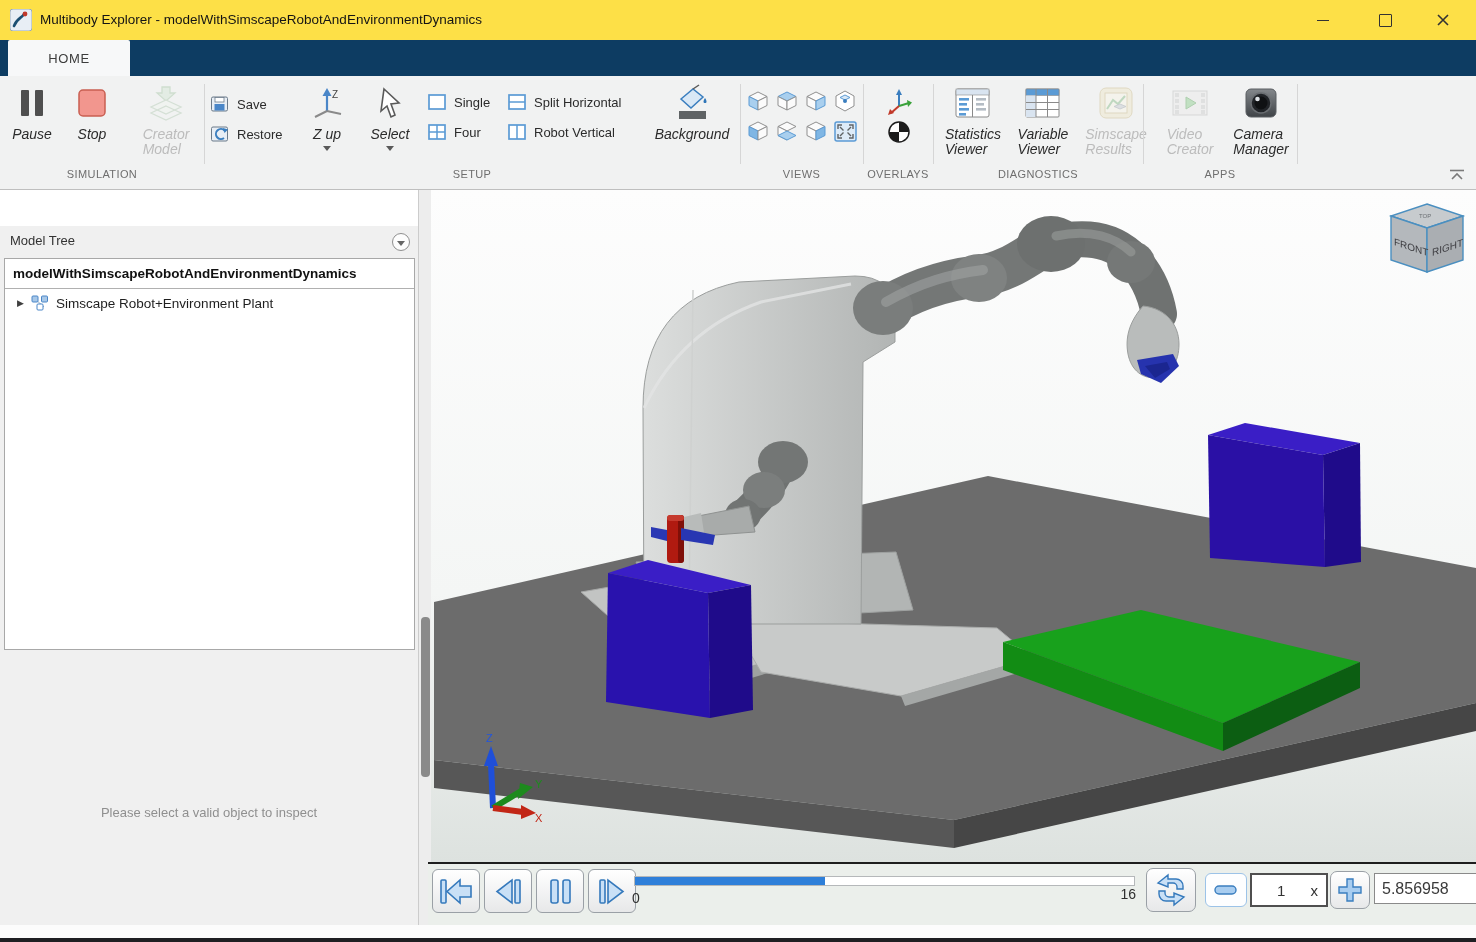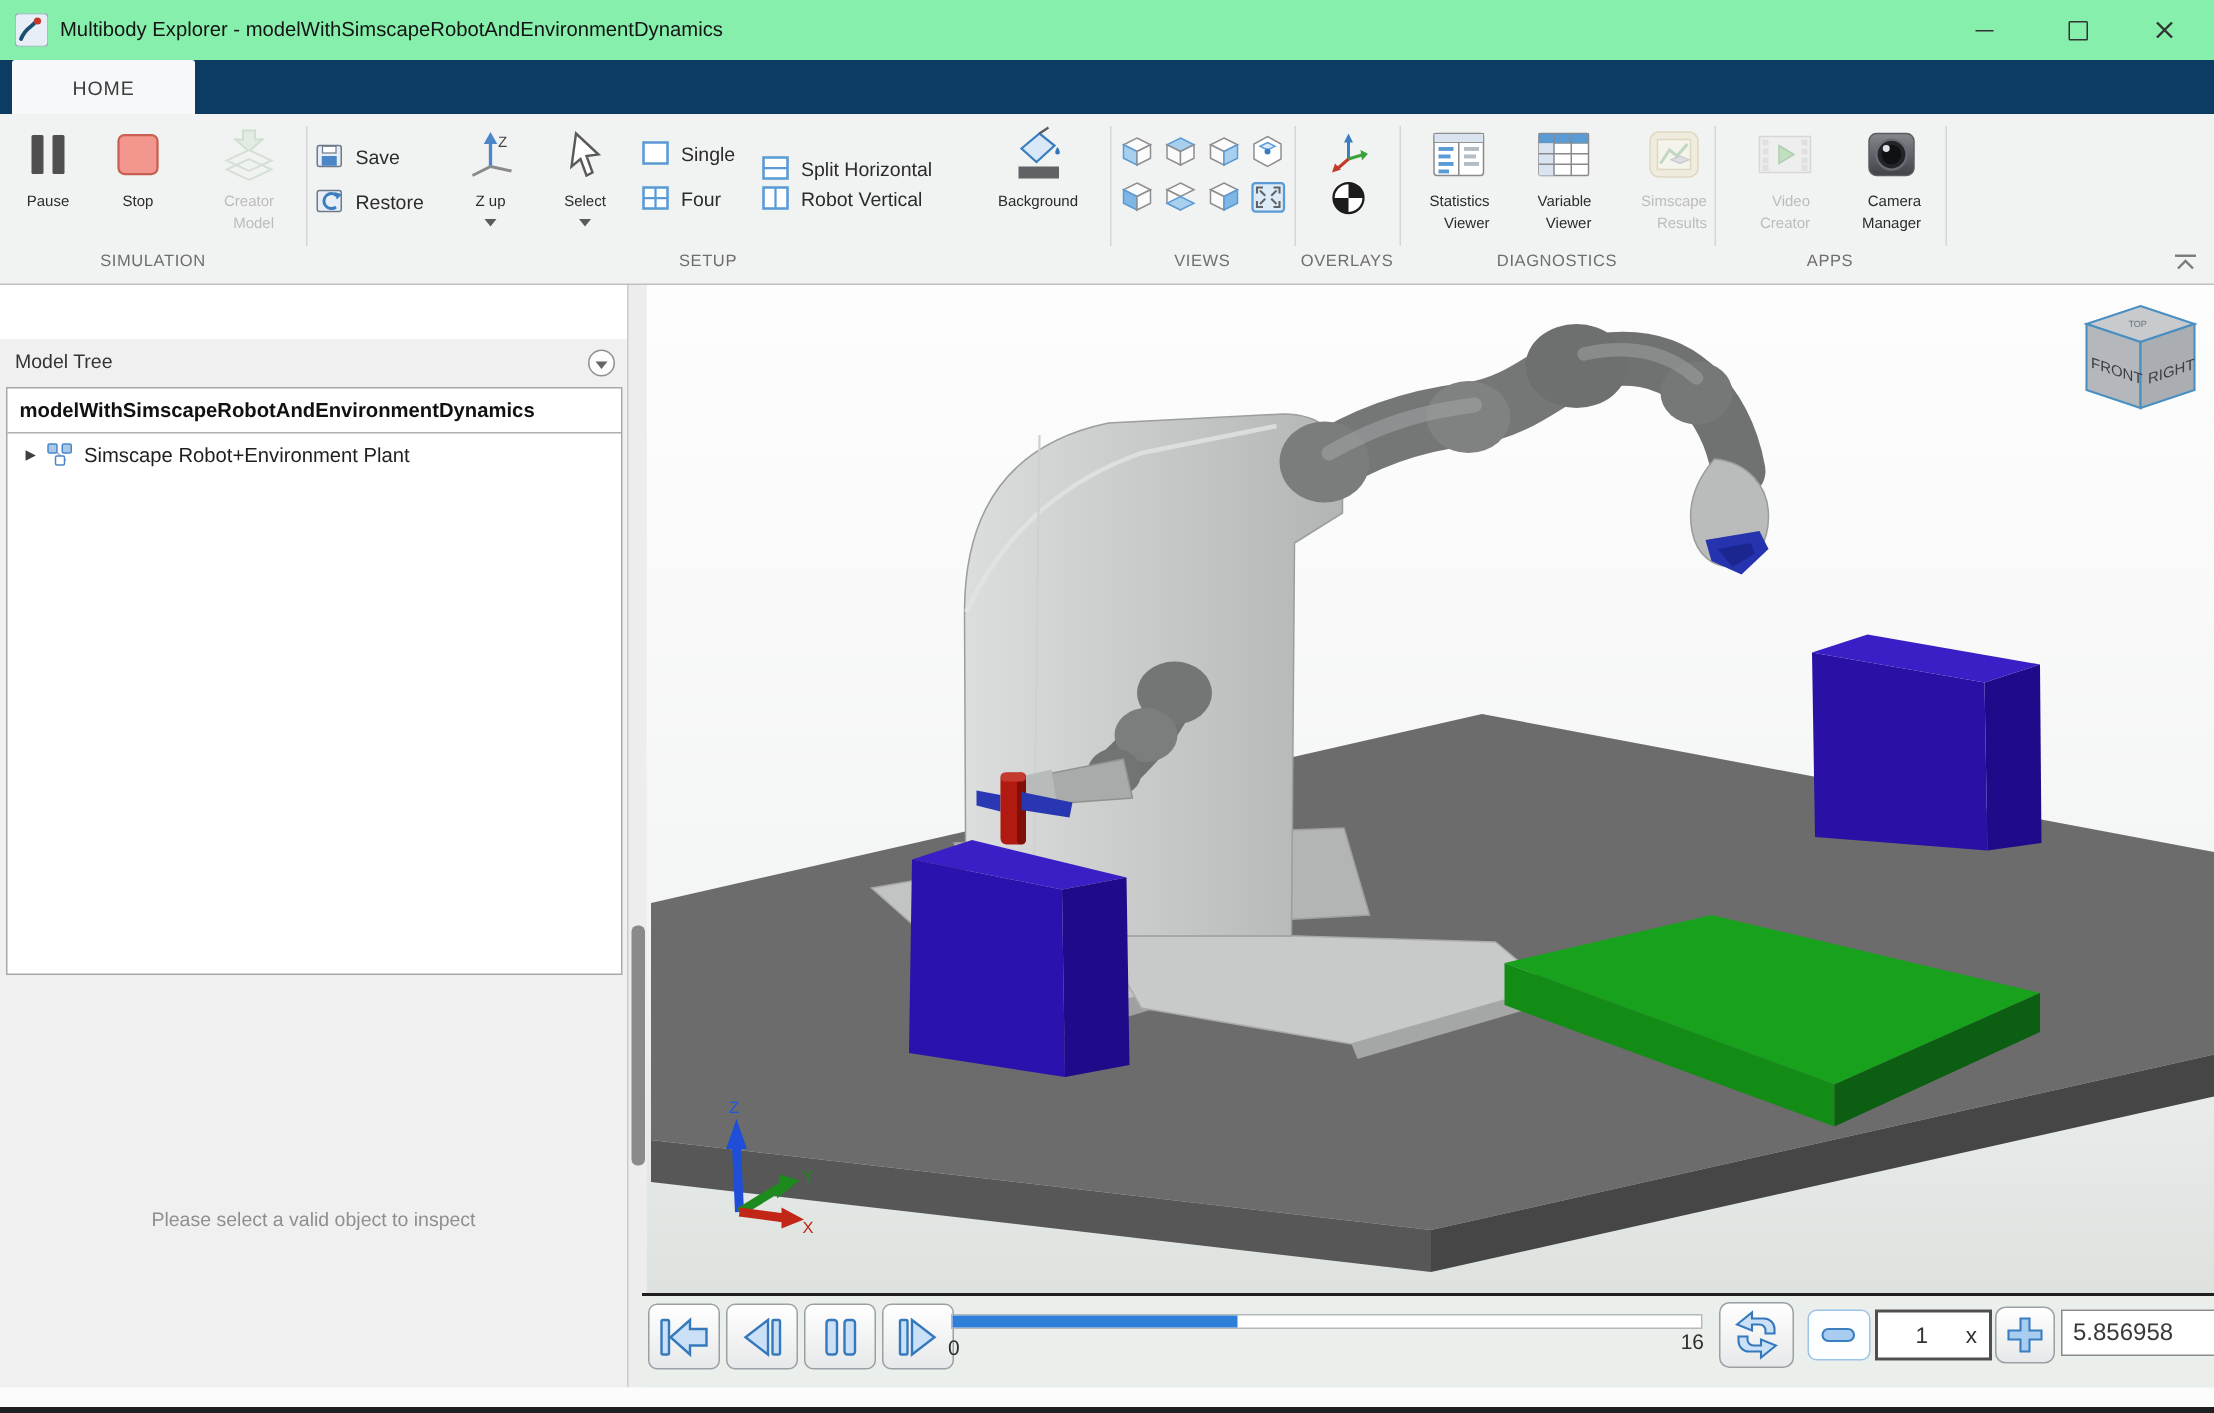--- a/index.html
+++ b/index.html
@@ -1,39 +1,39 @@
 <!DOCTYPE html>
 <html><head>
 <meta charset="utf-8">
 <style>
   html,body{margin:0;padding:0;}
   body{width:1476px;height:942px;position:relative;overflow:hidden;
        font-family:"Liberation Sans",sans-serif;background:#ffffff;color:#2b2b2b;}
   .abs{position:absolute;}
 
   
-  #titlebar{left:0;top:0;width:1476px;height:40px;background:#86efac;}
+  #titlebar{left:0;top:0;width:1476px;height:40px;background:#fde047;}
   #app-title{left:40px;top:0;height:40px;line-height:40px;font-size:13.5px;color:#141414;}
   .winbtn{top:0;width:46px;height:40px;display:flex;align-items:center;justify-content:center;cursor:default;}
   .min-glyph{width:12px;height:0;border-top:1.6px solid #333;}
   .max-glyph{width:11px;height:11px;border:1.5px solid #333;border-radius:1px;}
 
   
   #tabband{left:0;top:40px;width:1476px;height:36px;background:#0d3c62;}
   #tab-home{left:8px;top:40px;width:122px;height:36px;background:#f7f8f9;
             text-align:center;line-height:37px;font-size:13px;letter-spacing:.6px;color:#3c3c3c;
             border-radius:2px 2px 0 0;}
 
   
   #ribbon{left:0;top:76px;width:1476px;height:113px;background:#f1f2f2;border-bottom:1px solid #bfbfbf;}
   .sep{top:8px;width:1px;height:80px;background:#d6d6d6;}
   .seclabel{top:92px;font-size:11px;color:#6e6e6e;text-align:center;letter-spacing:.4px;}
   .rbtn{display:flex;flex-direction:column;align-items:center;top:6px;}
   .ricon{height:42px;display:flex;align-items:center;justify-content:center;}
-  .rlabel{font-size:10px;color:#2b2b2b;text-align:right;line-height:15px;margin-top:3px;white-space:nowrap;}
+  .rlabel{font-size:14px;color:#2b2b2b;text-align:left;line-height:15px;margin-top:3px;white-space:nowrap;font-style:italic;}
   .disabled .rlabel{color:#bcbcbc;}
   .disabled .ricon{opacity:.5;}
   .rowitem{display:flex;align-items:center;gap:7px;font-size:13px;color:#2b2b2b;white-space:nowrap;}
   .caret{width:0;height:0;border-left:4px solid transparent;border-right:4px solid transparent;
          border-top:5px solid #5a5a5a;margin-top:4px;}
   .viewgrid{display:grid;grid-template-columns:repeat(4,25px);grid-auto-rows:26px;gap:4px;}
 
   
   #leftpanel{left:0;top:190px;width:418px;height:735px;background:#f0f0f0;margin-top:36px;}
   .panelheader{height:30px;line-height:30px;font-size:13px;color:#333;padding-left:10px;position:relative;}
@@ -189,21 +189,21 @@
     <span>Single</span>
   </div>
   <div class="abs rowitem" style="left:428px;top:48px">
     <svg width="19" height="17">
       <rect x="1" y="1" width="16" height="14" fill="#fff" stroke="#5b9bd5" stroke-width="1.7"></rect>
       <line x1="1" y1="8" x2="17" y2="8" stroke="#5b9bd5" stroke-width="1.5"></line>
       <line x1="9" y1="1" x2="9" y2="15" stroke="#5b9bd5" stroke-width="1.5"></line>
     </svg>
     <span>Four</span>
   </div>
-  <div class="abs rowitem" style="left:508px;top:28px">
+  <div class="abs rowitem" style="left:508px;top:18px">
     <svg width="19" height="17">
       <rect x="1" y="1" width="16" height="14" fill="#fff" stroke="#5b9bd5" stroke-width="1.7"></rect>
       <line x1="1" y1="8" x2="17" y2="8" stroke="#5b9bd5" stroke-width="1.5"></line>
     </svg>
     <span>Split Horizontal</span>
   </div>
   <div class="abs rowitem" style="left:508px;top:48px">
     <svg width="19" height="17">
       <rect x="1" y="1" width="16" height="14" fill="#fff" stroke="#5b9bd5" stroke-width="1.7"></rect>
       <line x1="9" y1="1" x2="9" y2="15" stroke="#5b9bd5" stroke-width="1.5"></line>

